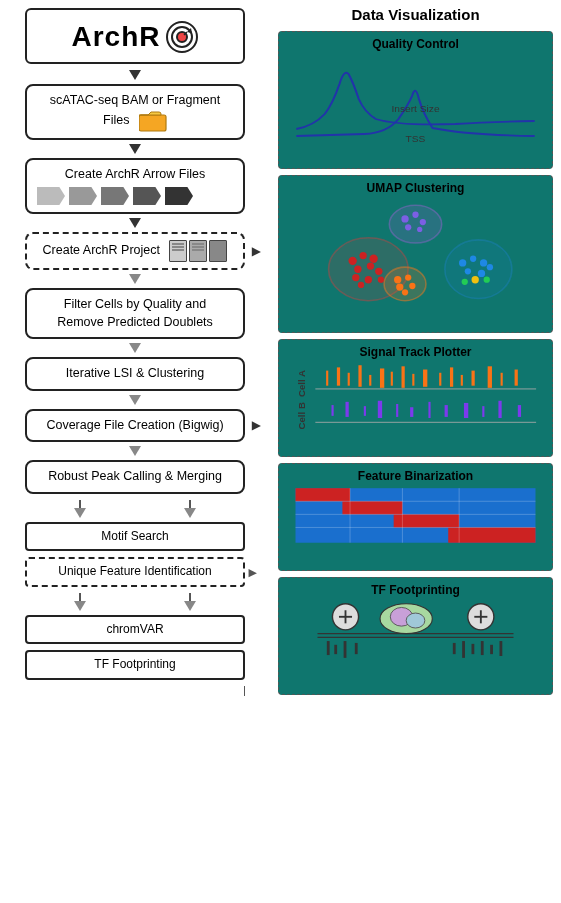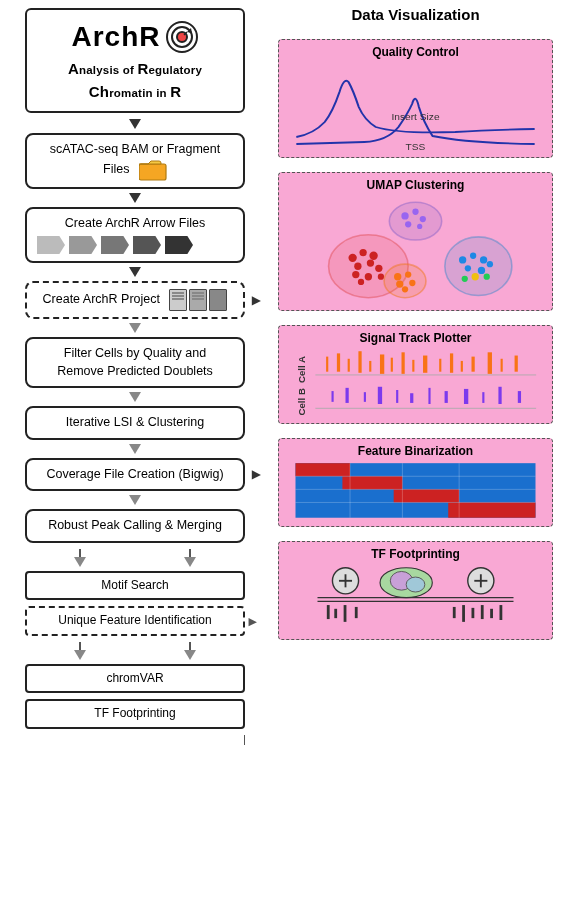--- a/index.html
+++ b/index.html
@@ -150,35 +150,35 @@
       width: 220px;
       justify-content: space-around;
     }
 
     
     .right-col {
       flex: 1;
       padding: 6px 8px;
       display: flex;
       flex-direction: column;
-      gap: 14px;
+      gap: 6px;
     }
 
     .data-viz-title {
       font-size: 15px;
       font-weight: bold;
       text-align: center;
       margin-bottom: 2px;
     }
 
     .viz-panel {
       border: 1.5px dashed #555;
       border-radius: 4px;
-      padding: 5px 6px 2px;
-      background: #f9a8d4;
+      padding: 5px 6px 21px;
+      background: #0f766e;
     }
 
     .viz-label {
       font-size: 12px;
       font-weight: bold;
       text-align: center;
       margin-bottom: 3px;
     }
 
     
@@ -235,24 +235,20 @@
       <span style="font-size:28px;font-weight:900;">ArchR</span>
 
       <svg class="archr-icon" viewBox="0 0 34 34">
         <circle cx="17" cy="17" r="15" stroke="#222" stroke-width="2" fill="none"></circle>
         <circle cx="17" cy="17" r="10" stroke="#222" stroke-width="2" fill="none"></circle>
         <circle cx="17" cy="17" r="5" stroke="#222" stroke-width="2" fill="#e44"></circle>
 
         <line x1="22" y1="12" x2="19" y2="15" stroke="#222" stroke-width="1.5"></line>
         <polygon points="26,8 22,12 27,13" fill="#222"></polygon>
       </svg>
-    </div>
-    <div class="archr-subtitle">
-      <span class="cap" style="font-size:15px;">A</span>nalysis of <span class="cap" style="font-size:15px;">R</span>egulatory<br>
-      <span class="cap" style="font-size:15px;">Ch</span>romatin in <span class="cap" style="font-size:15px;">R</span>
     </div>
   </div>
 
   <div class="arrow-down"></div>
 
   <div class="flow-box flow-wrapper">
     <span>scATAC-seq BAM
 or Fragment Files</span>
     
     <svg width="28" height="22" viewBox="0 0 28 22" style="vertical-align:middle;margin-left:6px;">

